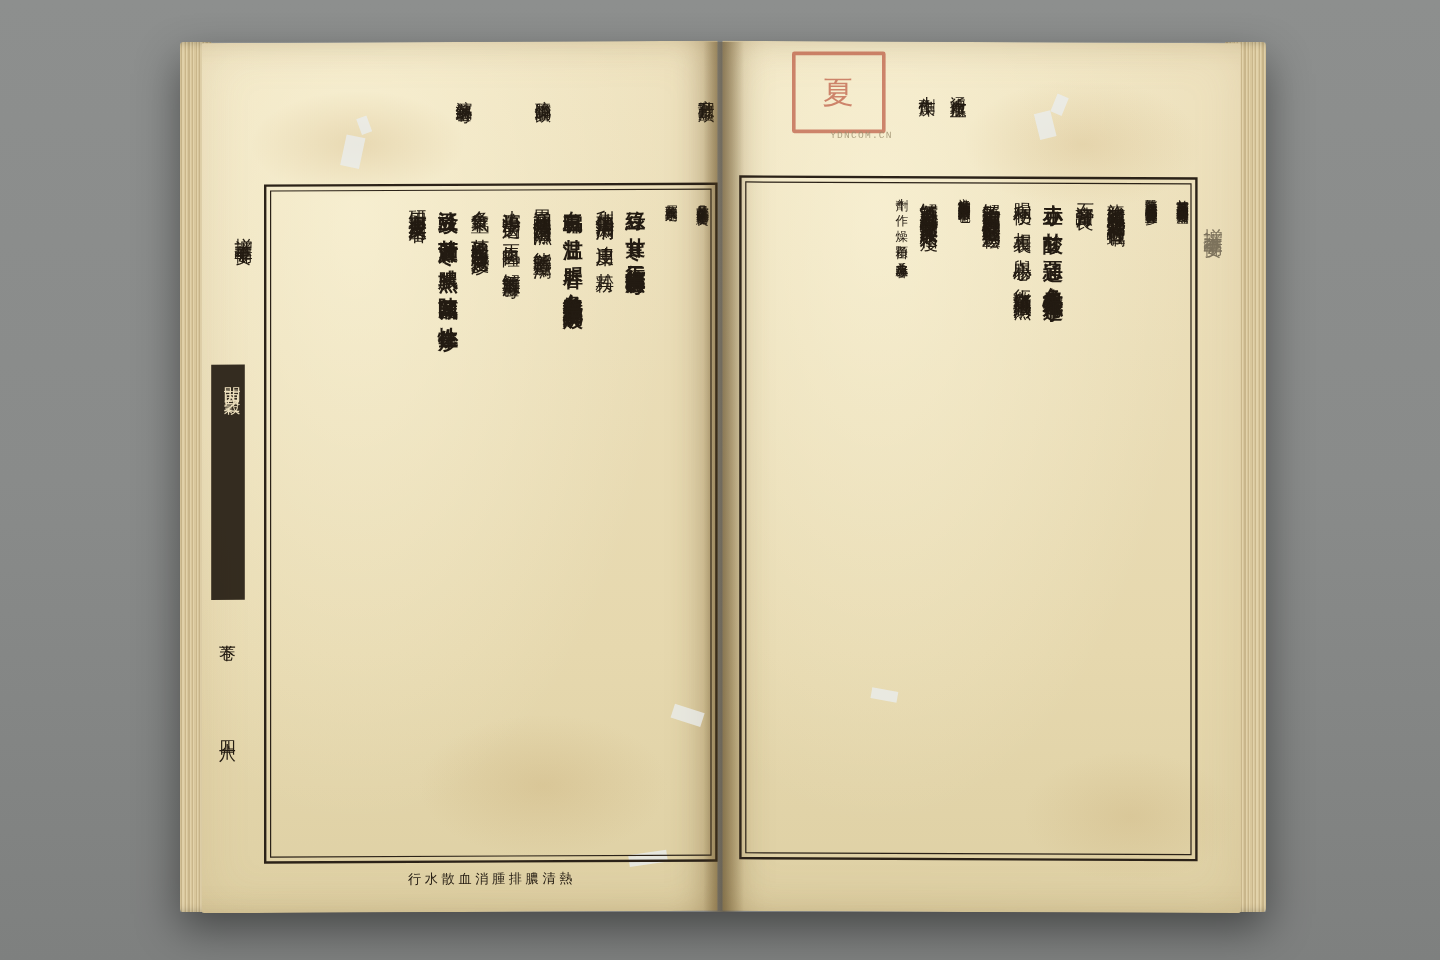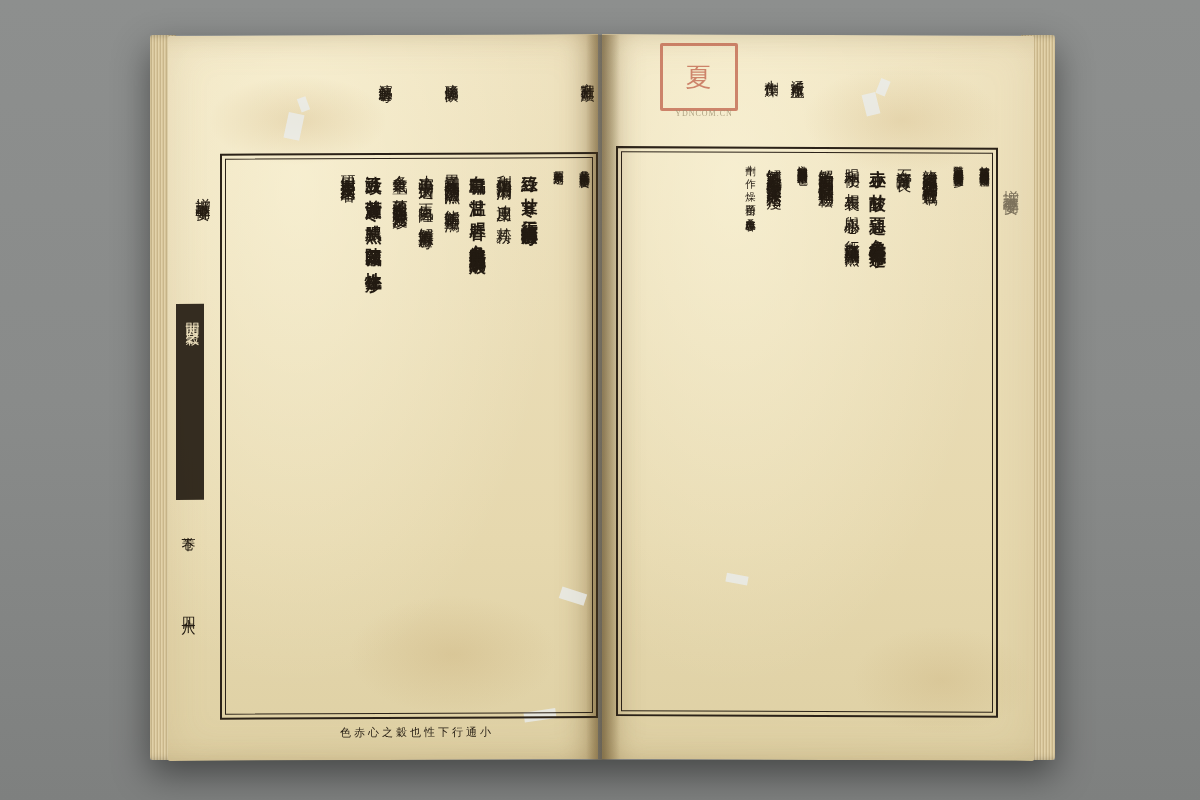--- a/index.html
+++ b/index.html
@@ -235,29 +235,29 @@
     align-items: center;
     justify-content: center;
     font-family: "DejaVu Serif", serif;
     font-size: 26px;
     color: #b5452f;
     letter-spacing: 1px;
     border-radius: 2px;
   }
   .seal-sub {
     position: absolute;
-    left: 503px;
+    left: 492px;
     top: 74px;
     width: 102px;
-    text-align: center;
+    text-align: right;
     font-size: 8px;
     letter-spacing: 1px;
     color: #9c8e6e;
     opacity: 0.8;
-    font-family: Liberation Serif, serif;
+    font-family: Liberation Mono, monospace;
   }
 
   
   .fleck {
     position: absolute;
     background: #e9eef0;
     opacity: 0.75;
     pointer-events: none;
   }
 </style>
@@ -304,21 +304,21 @@
           <div class="col">利小便止消渴治瀉痢 連皮用 其粉</div>
           <div class="col head">白稨豆 甘温 腥香 色白微黃腥之穀也調屏煖</div>
           <div class="col">胃通利三焦降濁升清消暑除濕 能解酒毒止瀉</div>
           <div class="col">止瀉專治中宮之病 正氣自隆 解酒毒河豚毒</div>
           <div class="col">多食壅氣 莢硬子粗圓色白者入藥連皮炒</div>
           <div class="col head">淡豆豉 苦泄肺寒 膿熟 陳藏器曰 性生年炒</div>
           <div class="col">研用亦有浸去皮及生用者</div>
         </div>
       </div>
 
-      <div class="side-title" style="left:172px; top:690px; font-size:11px; writing-mode:horizontal-tb; letter-spacing:3px;">色赤心之穀也性下行通小</div>
+      <div class="side-title" style="left:172px; top:690px; font-size:11px; writing-mode:horizontal-tb; letter-spacing:3px;">行水散血消腫排膿清熱</div>
     </div>
 
     <div class="leaf leaf-right">
 
       <div class="stain" style="left:200px; top:30px; width:200px; height:110px; background:radial-gradient(ellipse, rgba(196,163,104,0.26), rgba(0,0,0,0) 70%);"></div>
       <div class="stain" style="left:250px; top:590px; width:180px; height:110px; background:radial-gradient(ellipse, rgba(190,158,100,0.22), rgba(0,0,0,0) 70%);"></div>
 
       <div class="fleck" style="left:262px; top:58px; width:14px; height:22px; transform:rotate(-14deg);"></div>
       <div class="fleck" style="left:276px; top:44px; width:10px; height:16px; transform:rotate(22deg);"></div>
       <div class="fleck" style="left:124px; top:540px; width:22px; height:9px; transform:rotate(10deg);"></div>

